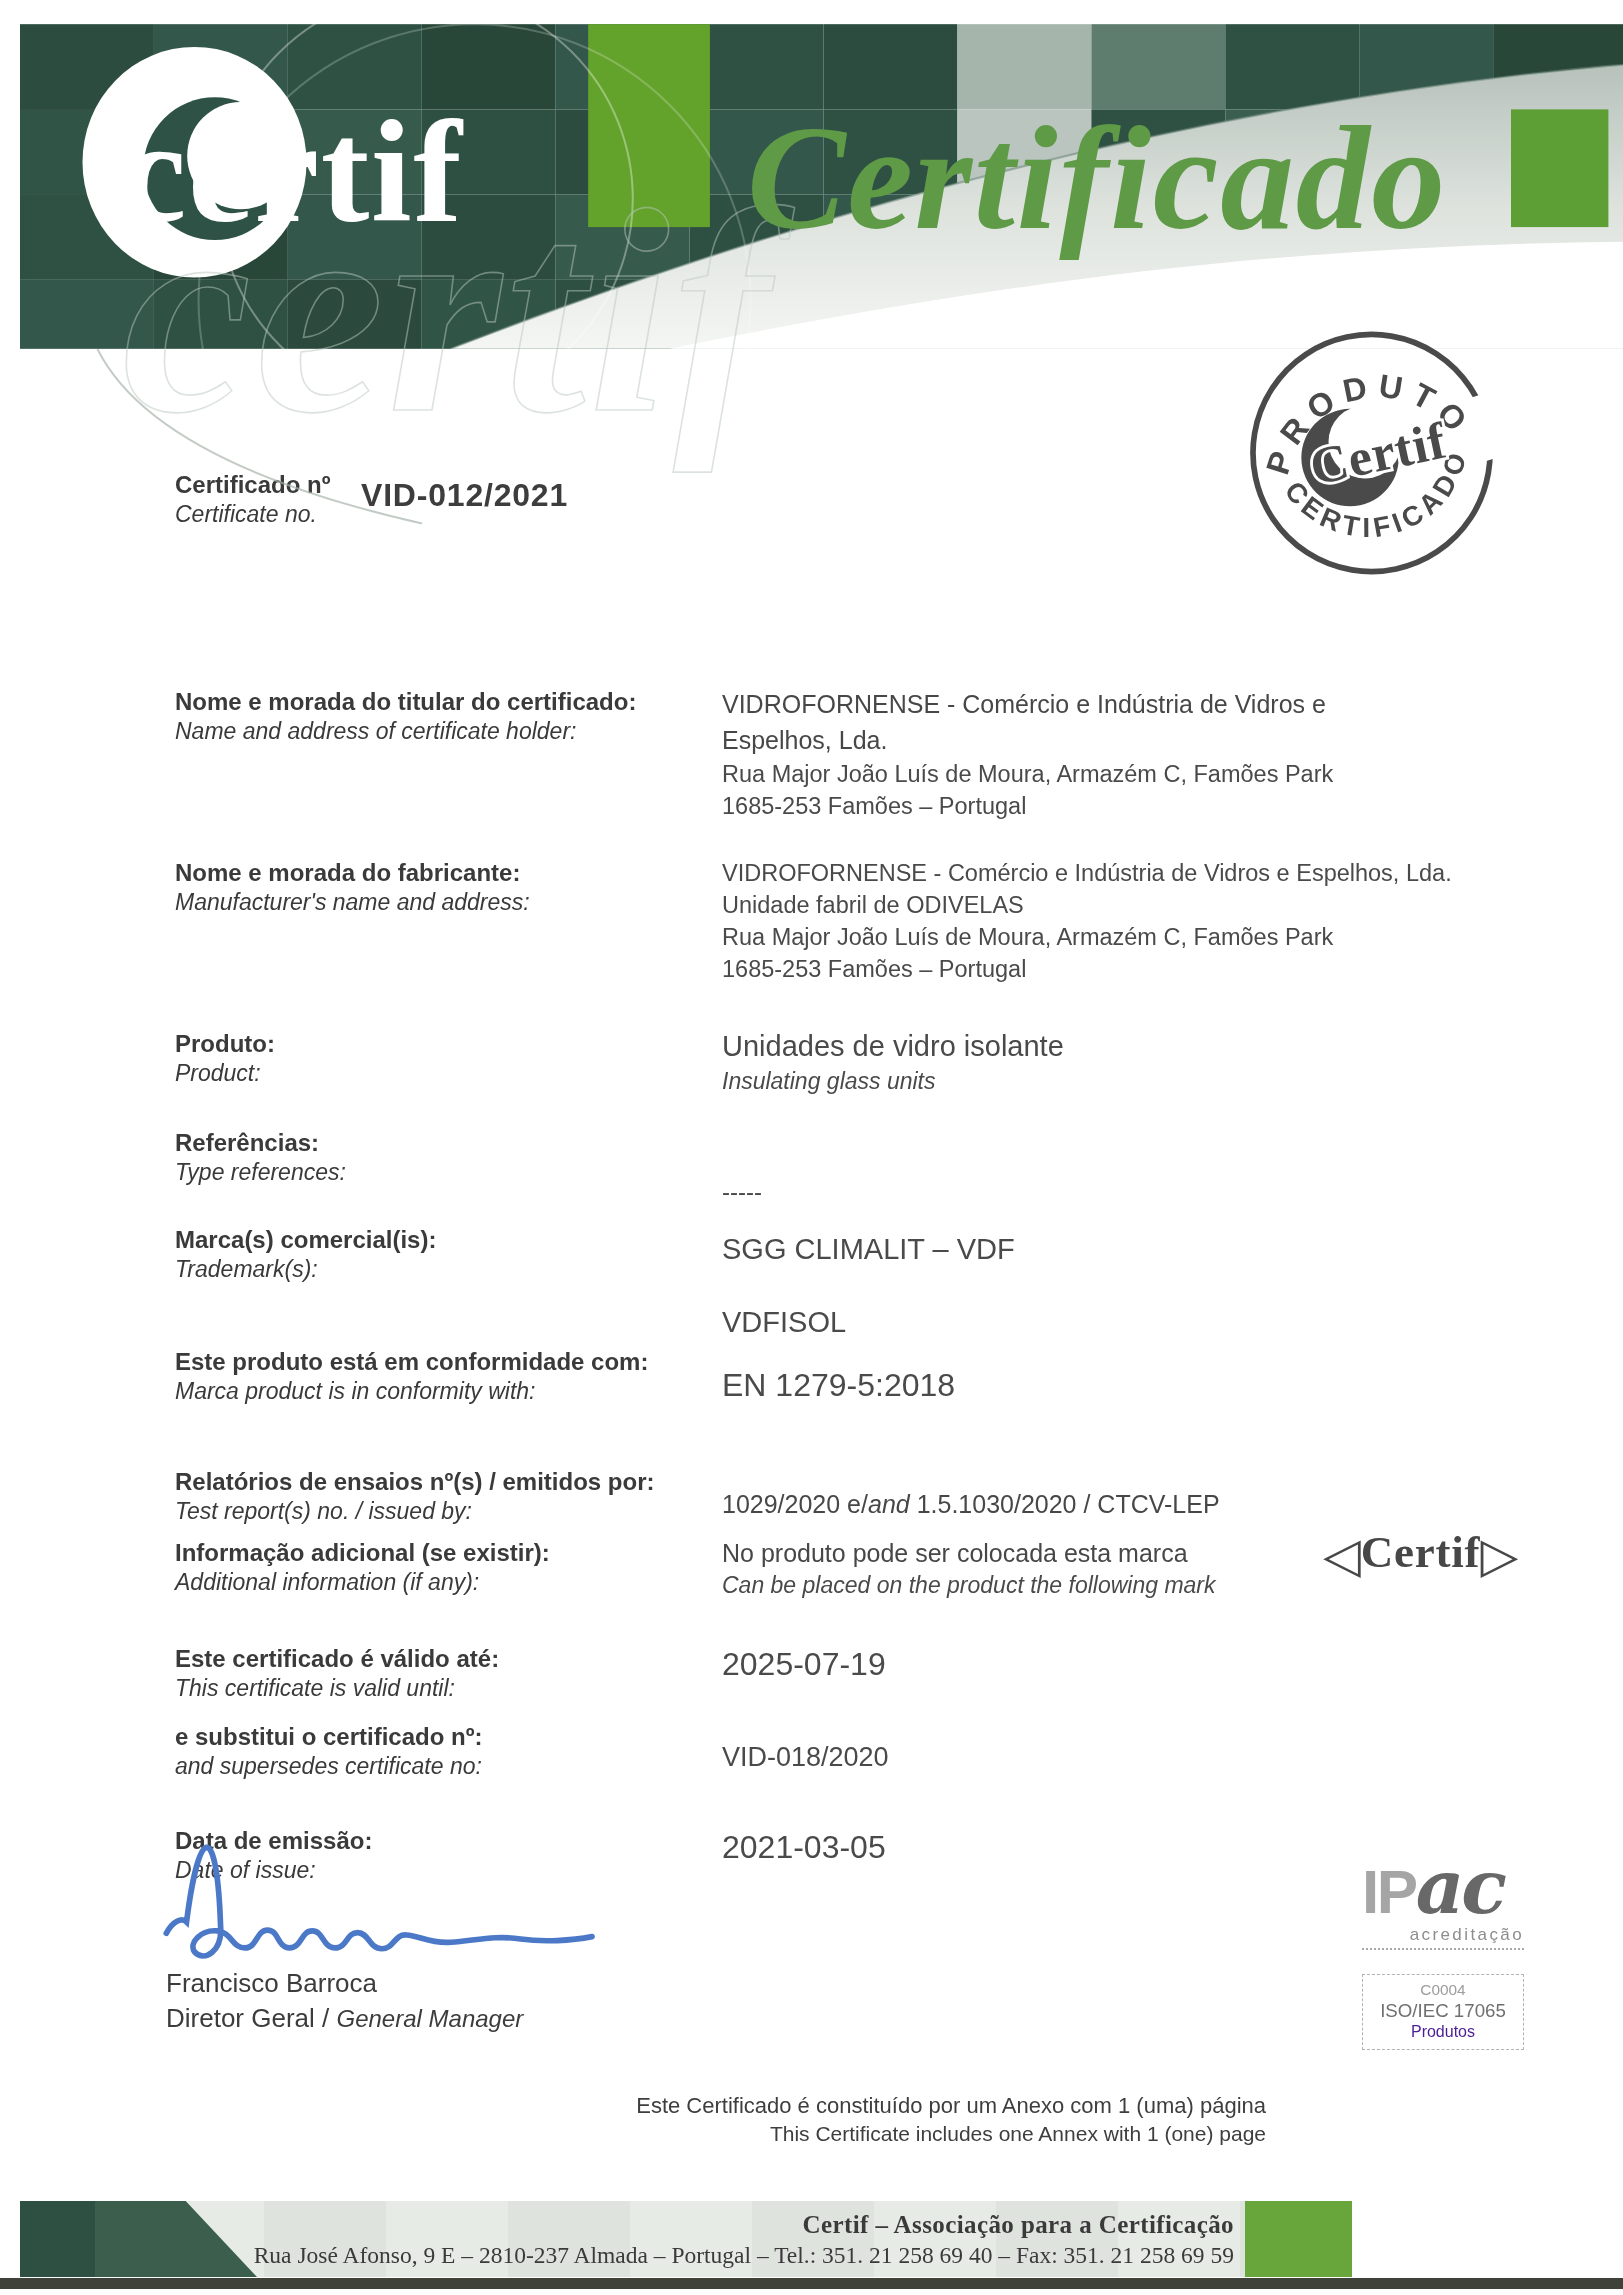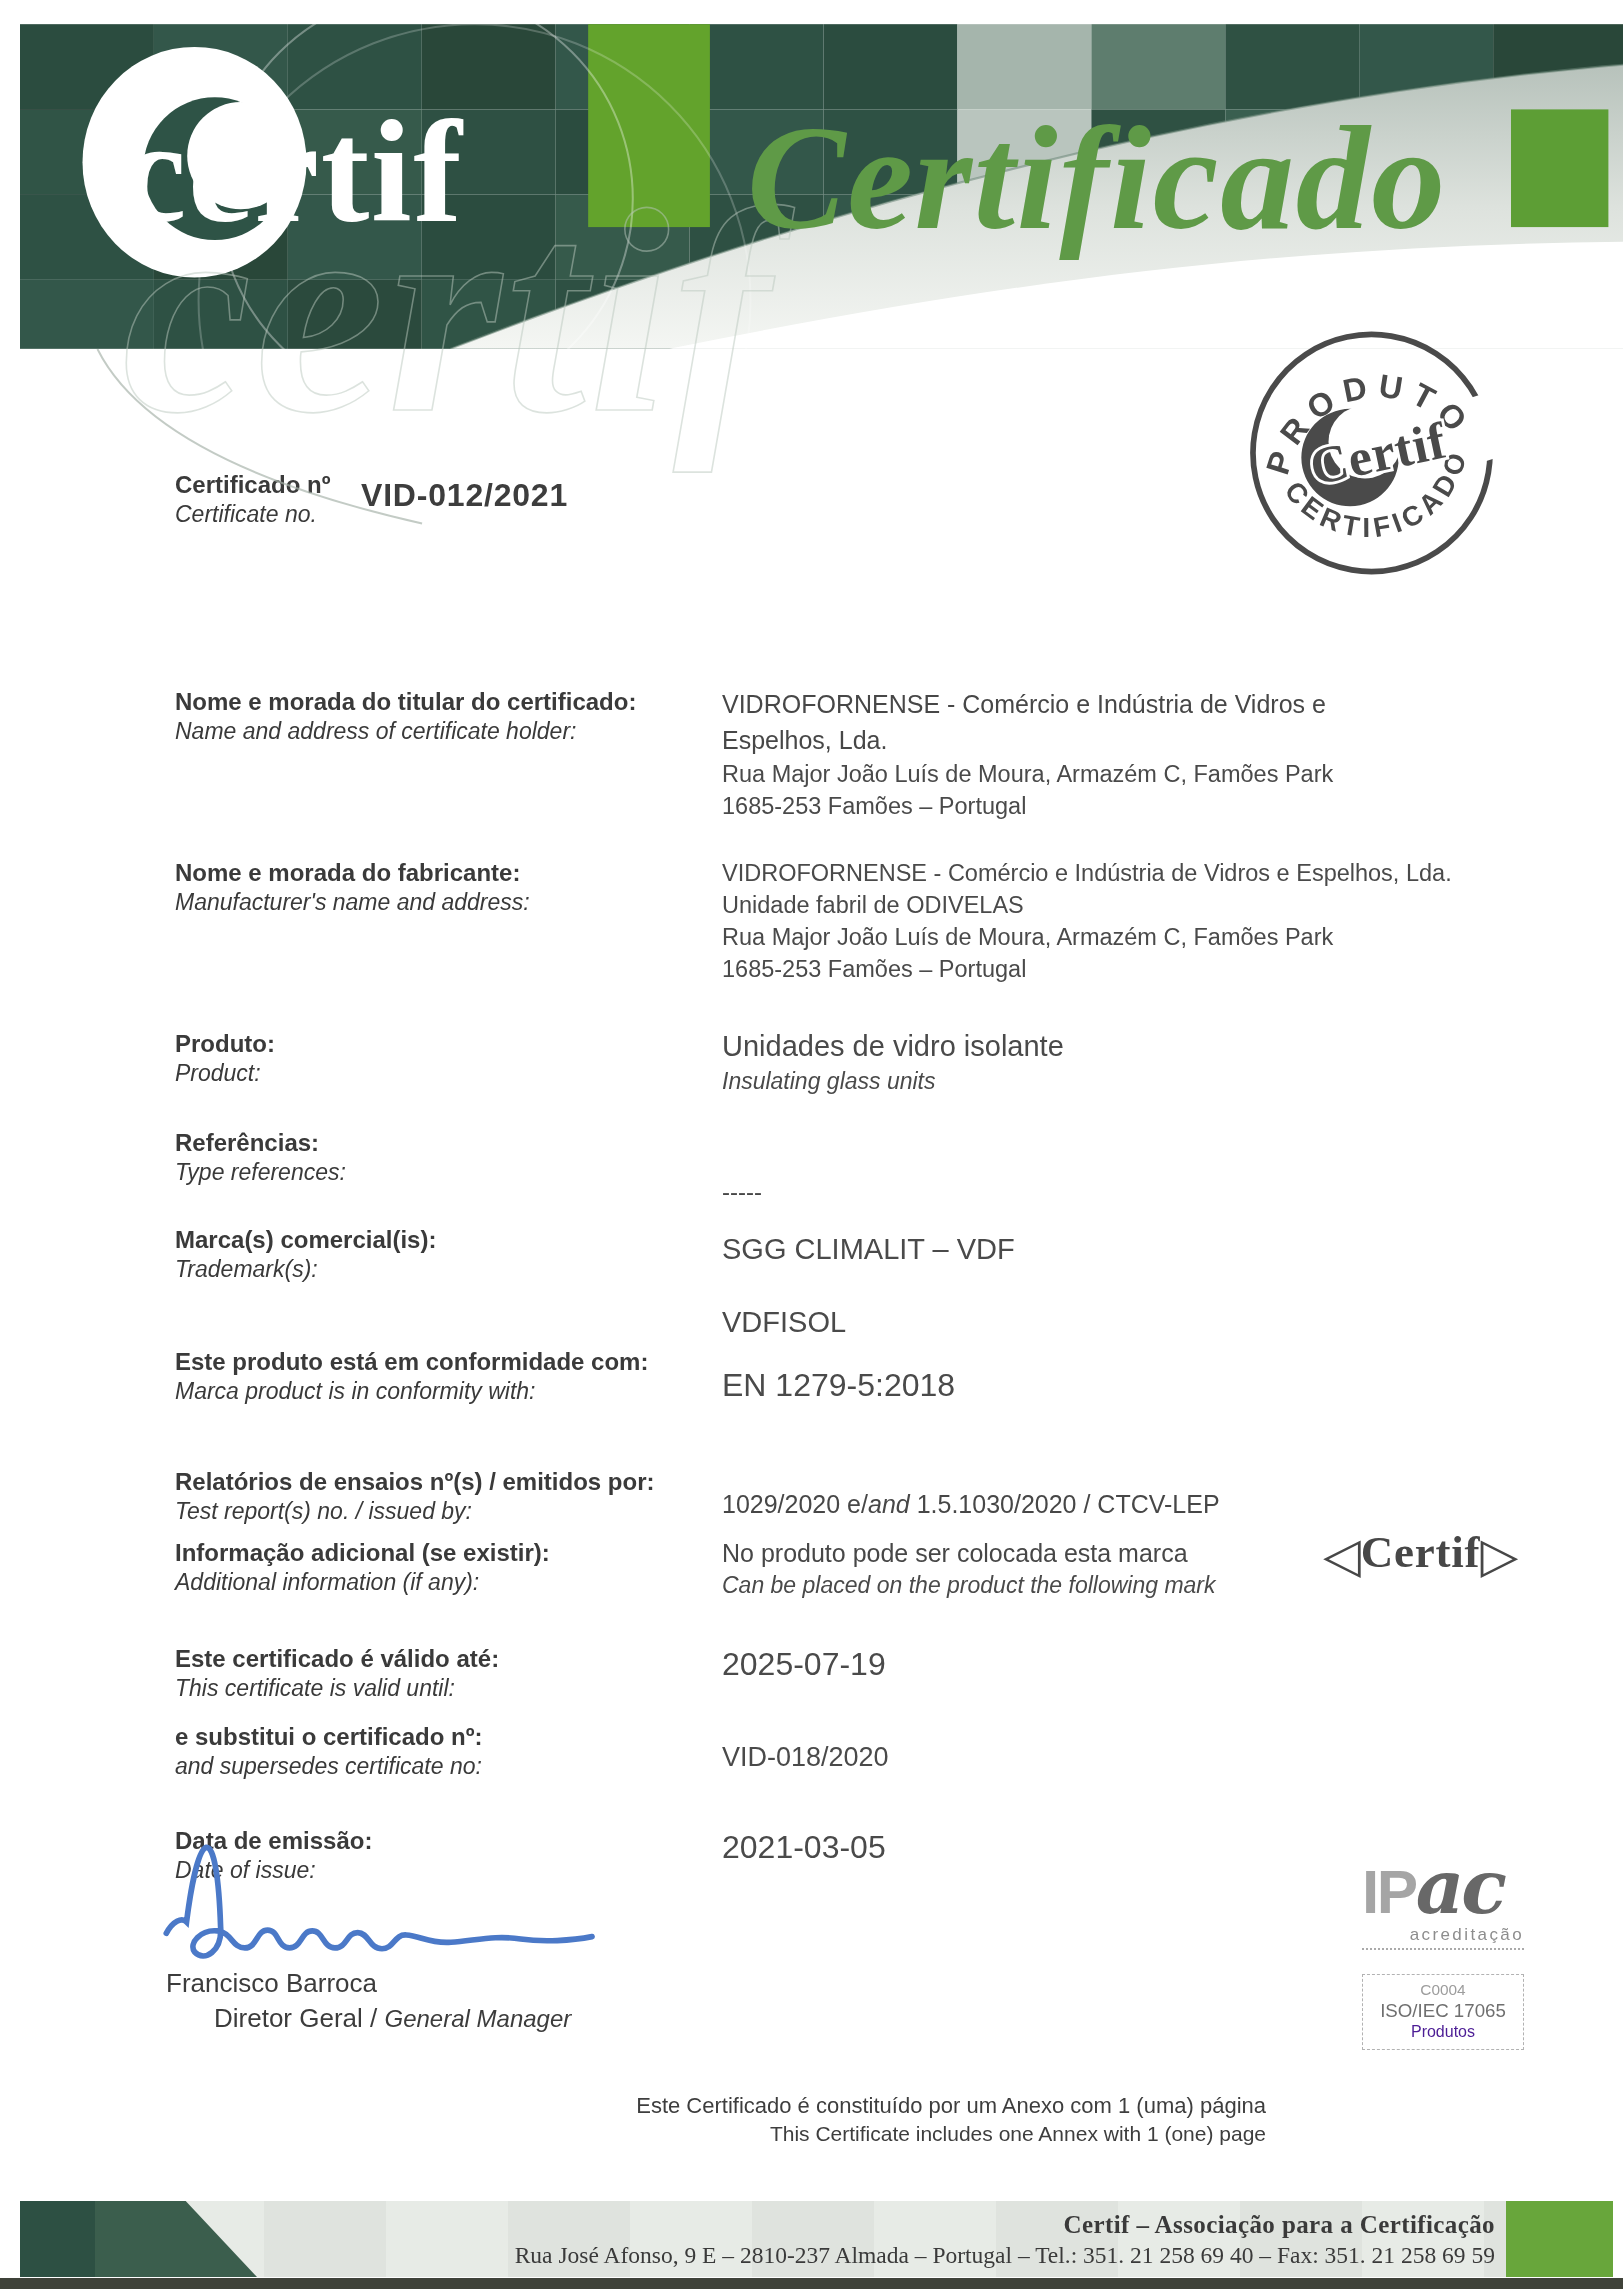--- a/index.html
+++ b/index.html
@@ -26,38 +26,38 @@
   .v-sm{font-size:23.5px;line-height:32px;color:#4a4a4a;}
   .v-md{font-size:29px;line-height:37px;color:#4a4a4a;}
   .v-lg{font-size:32px;line-height:39px;color:#4a4a4a;}
   .v-it{font-style:italic;font-size:23px;line-height:32px;color:#4a4a4a;}
   .v-bold{font-weight:700;font-size:32px;color:#3d3d3d;letter-spacing:0.8px;}
   .mark{position:absolute;left:1323px;top:-11.4px;white-space:nowrap;color:#474747;}
   .mark .tri{font-family:"DejaVu Sans",sans-serif;font-size:49px;vertical-align:-4.9px;}
   .mark .wd{font-family:"Liberation Serif",serif;font-weight:700;font-size:45px;letter-spacing:0.8px;}
   
   .sig-name{left:166px;top:1968px;font-size:26px;color:#3c3c3c;}
-  .sig-role{left:166px;top:2003px;font-size:26px;color:#3c3c3c;margin-left:48px;}
+  .sig-role{left:166px;top:2003px;font-size:26px;color:#3c3c3c;}
   .sig-role .en{font-style:italic;font-size:24px;}
   
   .ipac{left:1362px;top:1857px;width:162px;text-align:right;}
   .ipac-logo{text-align:left;white-space:nowrap;}
   .ipac-ip{font:700 62px/1 "Liberation Sans",sans-serif;color:#a5a5a5;letter-spacing:-2.4px;}
   .ipac-ac{font:italic 700 75px/0.8 "DejaVu Serif",serif;color:#686868;letter-spacing:-3.2px;}
   .ipac-sub{font-size:17px;color:#8d8d8d;letter-spacing:2.4px;text-align:right;
             border-bottom:2.4px dotted #aaaaaa;padding-bottom:3.2px;margin-top:1.6px;}
   .ipac-box{margin-top:24px;border:1.6px dashed #b2b2b2;padding:4.9px 8px 6.5px;text-align:center;}
   .ipac-box .l1{font-size:15.4px;color:#9d9d9d;line-height:19.5px;}
   .ipac-box .l2{font-size:18.7px;color:#6f6f6f;line-height:23px;}
   .ipac-box .l3{font-size:16px;color:#4c1d95;line-height:20px;}
   
   .annex{left:406px;top:2091px;width:860px;text-align:right;}
   .annex .pt{font-size:22px;color:#3e3e3e;line-height:29px;}
   .annex .en{font-size:21px;color:#3e3e3e;line-height:28px;}
-  .bar{left:20px;top:2201px;width:1593px;height:76px;background:#e6eae5;}
+  .bar{left:20px;top:2201px;width:1332px;height:76px;background:#e6eae5;}
   .bar .stripes{position:absolute;inset:0;background:repeating-linear-gradient(90deg,
         rgba(0,0,0,0.03) 0 122px, rgba(255,255,255,0.05) 122px 244px);}
   .bar .t1{position:absolute;left:0;top:0;width:75px;height:76px;background:#2d5043;}
   .bar .t2{position:absolute;left:75px;top:0;width:162px;height:76px;background:#3b5e4d;
            clip-path:polygon(0 0,56% 0,100% 100%,0 100%);}
   .bar .gb{position:absolute;right:0;top:0;width:107px;height:76px;background:#68a63b;}
   .bar-text{position:absolute;right:118px;top:8px;text-align:right;
             font-family:"Liberation Serif",serif;color:#3a3a3a;white-space:nowrap;}
   .bar-text .o{font-weight:700;font-size:25px;line-height:31px;letter-spacing:0.4px;}
   .bar-text .a{font-size:23.5px;line-height:31px;}

